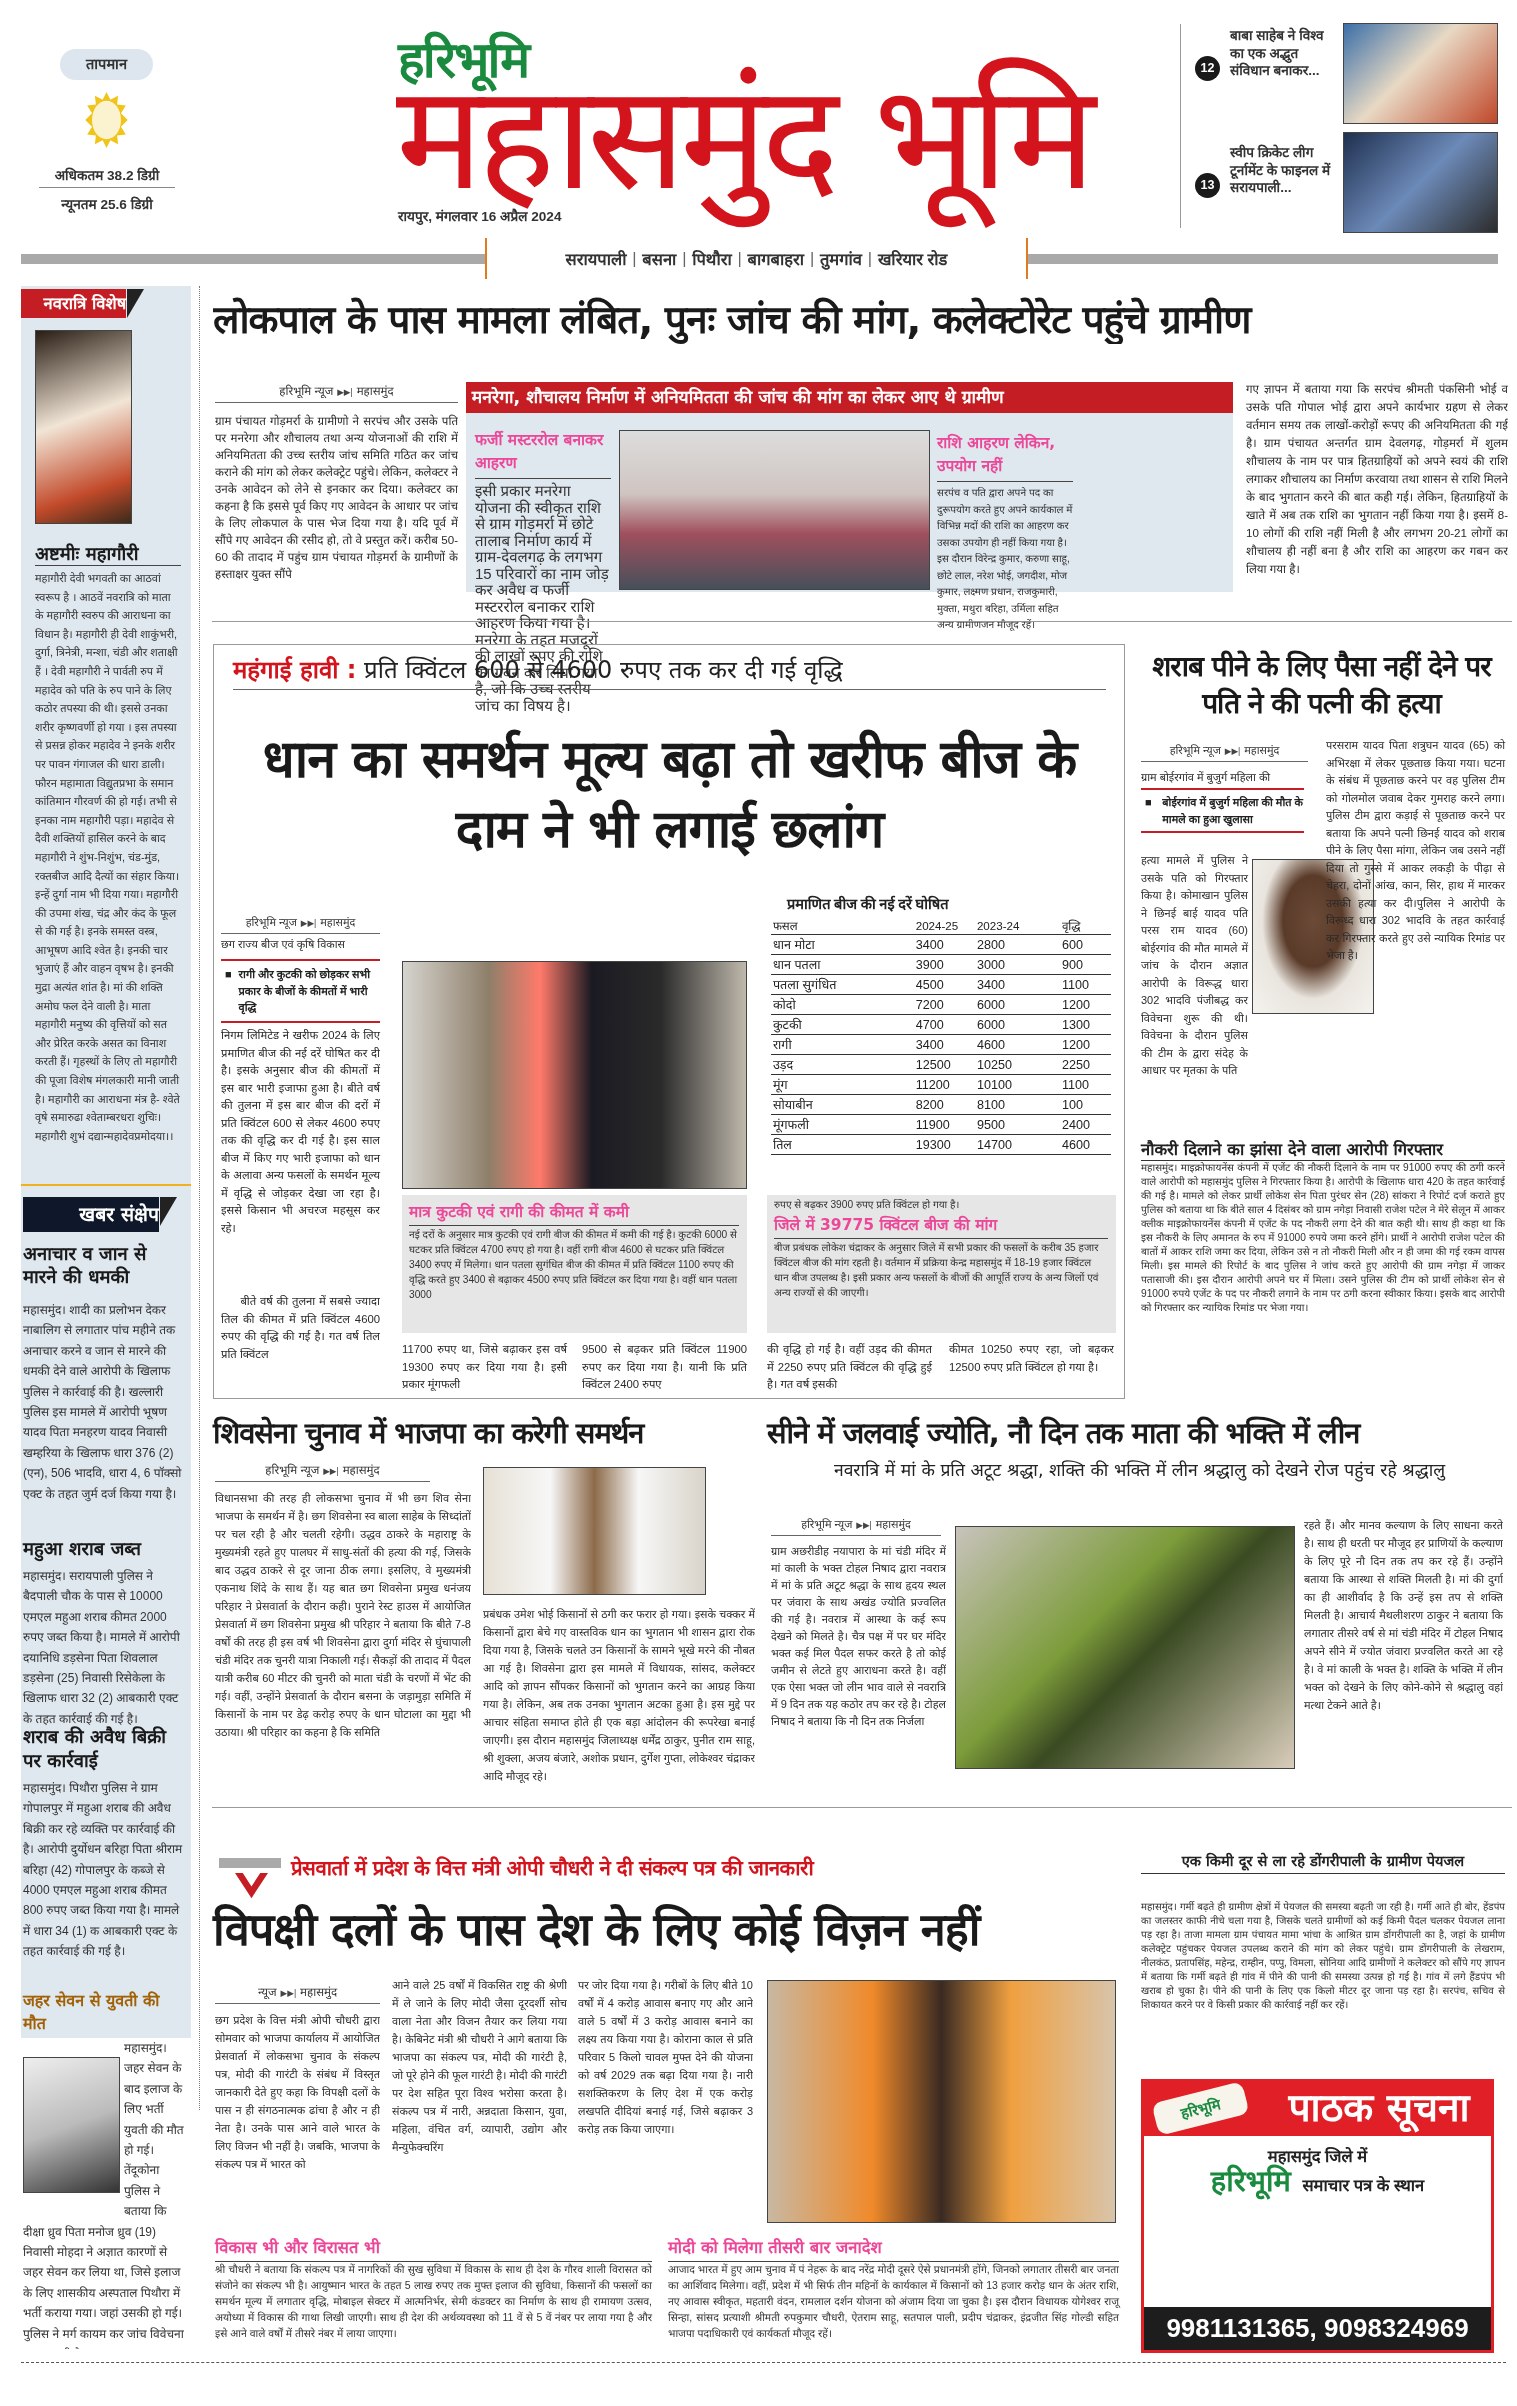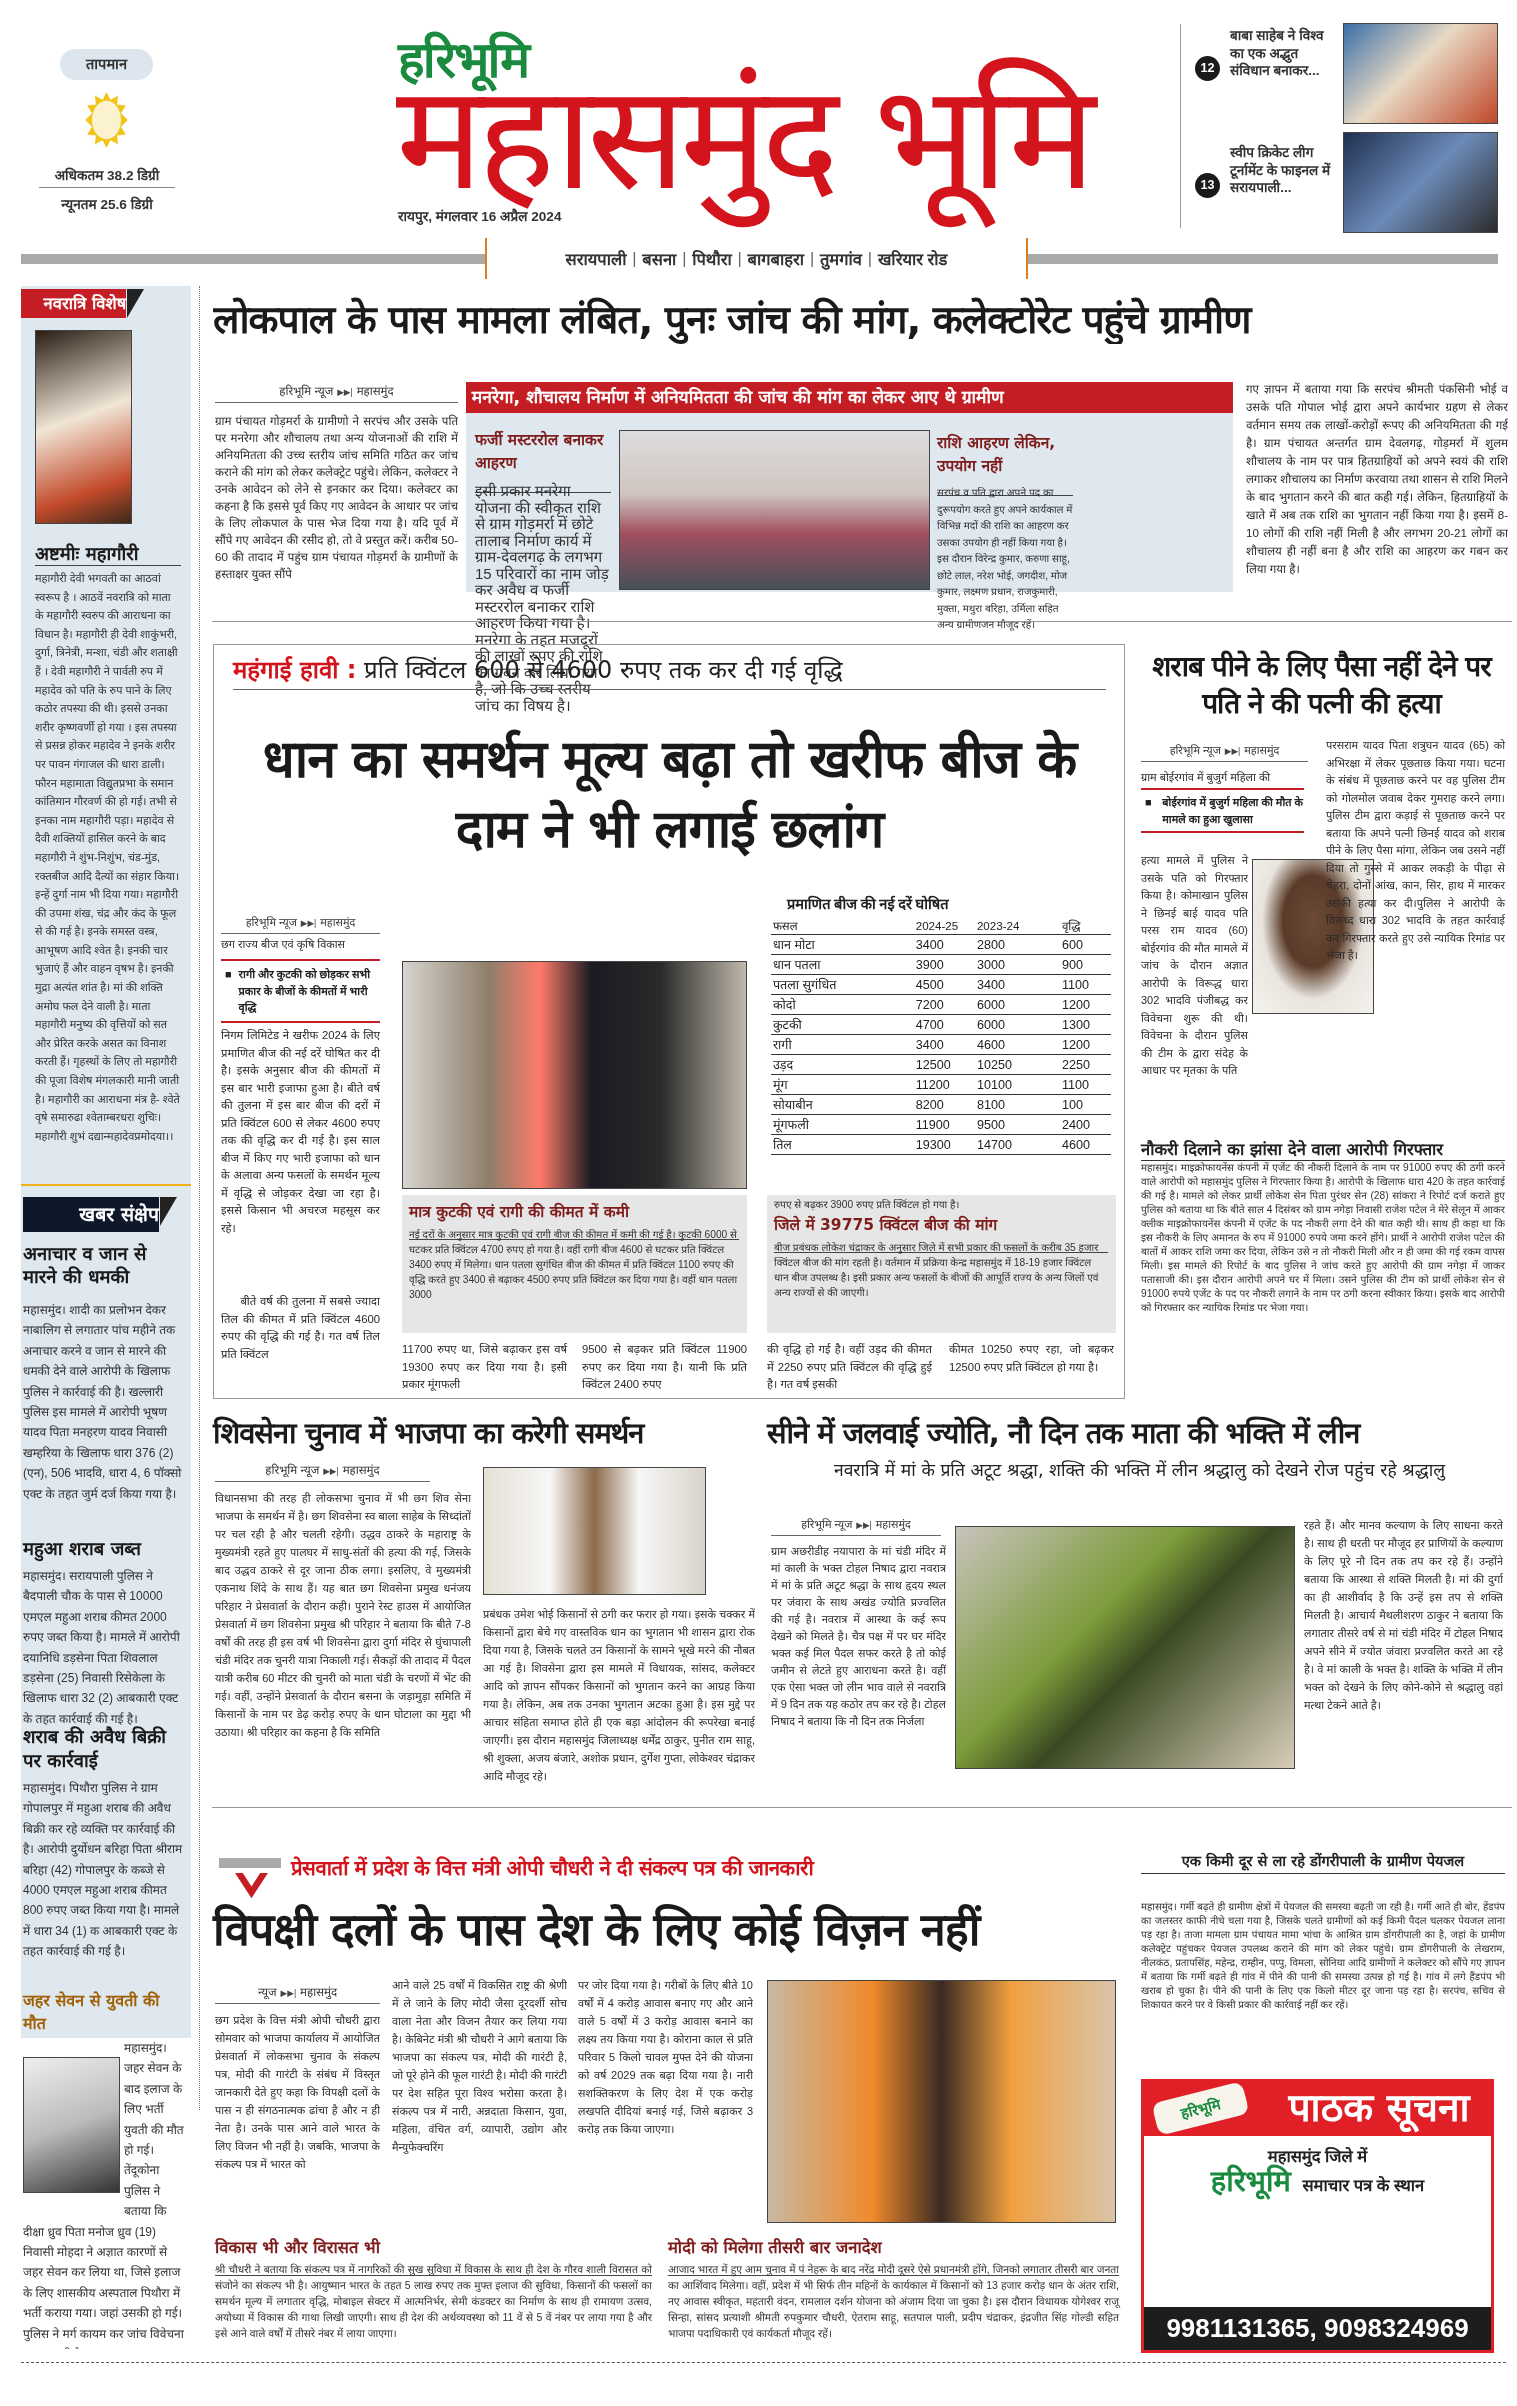--- a/index.html
+++ b/index.html
@@ -3,21 +3,21 @@
 <meta charset="utf-8">
 <style>
 *{box-sizing:border-box;margin:0;padding:0}
 body{width:1518px;height:2407px;background:#fff;font-family:"Liberation Sans","DejaVu Sans",sans-serif;color:#222;position:relative;overflow:hidden}
 .abs{position:absolute}
 .txt{font-size:12px;line-height:16.7px;text-align:justify;color:#2a2a2a}
 .txt-s{font-size:11px;line-height:15.5px;color:#333}
 .hdline{font-family:"DejaVu Sans",sans-serif;font-weight:bold;color:#1a1a1a;letter-spacing:-1px}
 .byline{font-size:11.6px;color:#333;border-bottom:1.5px solid #666;padding-bottom:3.9px;text-align:center}
 .byline .arr{color:#444;font-size:8.7px;margin:0 3.9px}
-.sub-u{font-weight:bold;font-size:18.4px;color:#7f1d1d;border-bottom:1.5px solid #444;padding-bottom:17px;font-family:"DejaVu Sans",sans-serif}
+.sub-u{font-weight:bold;font-size:18.4px;color:#ec4899;border-bottom:1.5px solid #444;padding-bottom:3px;font-family:"DejaVu Sans",sans-serif}
 .photo{background:linear-gradient(135deg,#8a7c6a,#b6a892 40%,#5c5346);border:1px solid #444}
 .dash{border-top:1.9px dashed #555}
 .redline{border-top:2.9px solid #c41e24}
 
 #tapman{left:60px;top:49px;width:93px;height:31px;border-radius:15.5px;background:#dde6ef;font-size:14.6px;font-weight:bold;text-align:center;line-height:31px;color:#333}
 #sun{left:85px;top:92px;width:43px;height:56px}
 #tmax{left:39px;top:165px;width:136px;text-align:center;font-size:13.6px;font-weight:bold;color:#333;border-bottom:1.9px solid #888;padding-bottom:2.9px}
 #tmin{left:39px;top:194px;width:136px;text-align:center;font-size:13.6px;font-weight:bold;color:#333}
 #brand{left:398px;top:24px;font-size:50px;font-weight:bold;color:#1a8a3f;font-family:"DejaVu Sans",sans-serif;letter-spacing:-1.9px}
 #title{left:396px;top:60px;font-size:146px;color:#d3141d;font-family:"DejaVu Sans",sans-serif;letter-spacing:-5.8px;line-height:155px;white-space:nowrap}

